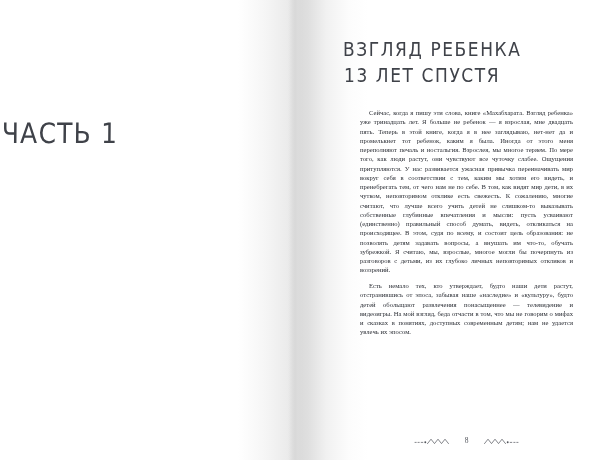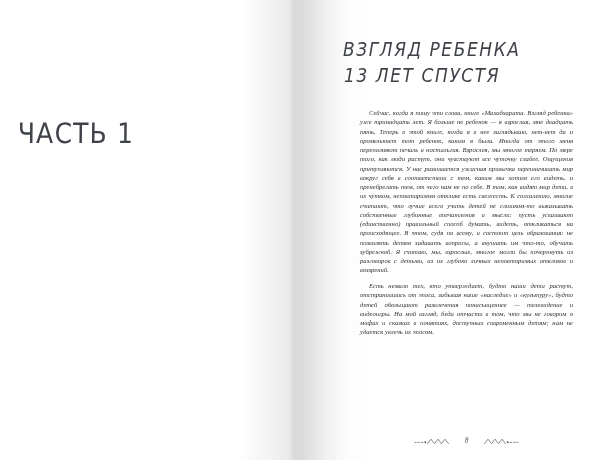--- a/index.html
+++ b/index.html
@@ -52,22 +52,22 @@
         rgba(235,235,235,0) 100%);
     pointer-events: none;
   }
 
   
   .page {
     position: absolute;
     top: 0;
     height: 460px;
   }
-  .page-left  { left: 16px;     width: 300px; }
-  .page-right { left: 300px; width: 300px; font-style: italic; }
+  .page-left  { left: 0;     width: 300px; }
+  .page-right { left: 300px; width: 300px; }
 
   
   .part-title {
     position: absolute;
     left: 2px;
     top: 117px;
     font-family: "DejaVu Sans", sans-serif;
     font-size: 25px;
     letter-spacing: 1.2px;
     color: #3f4249;

